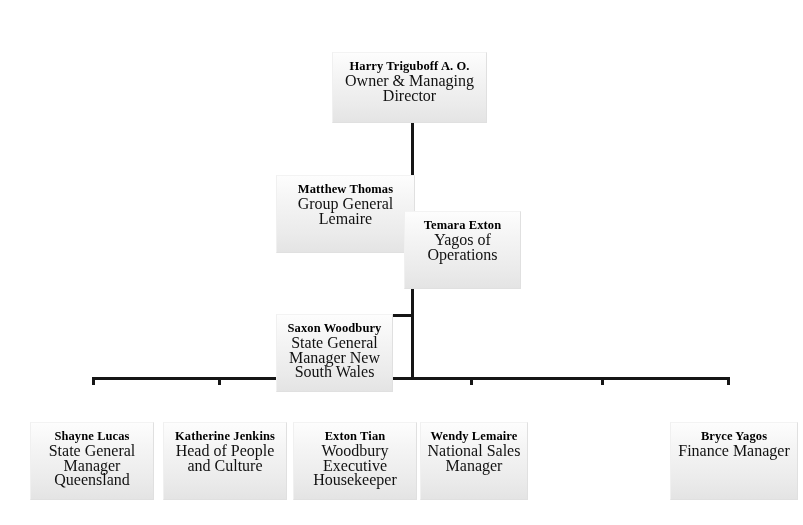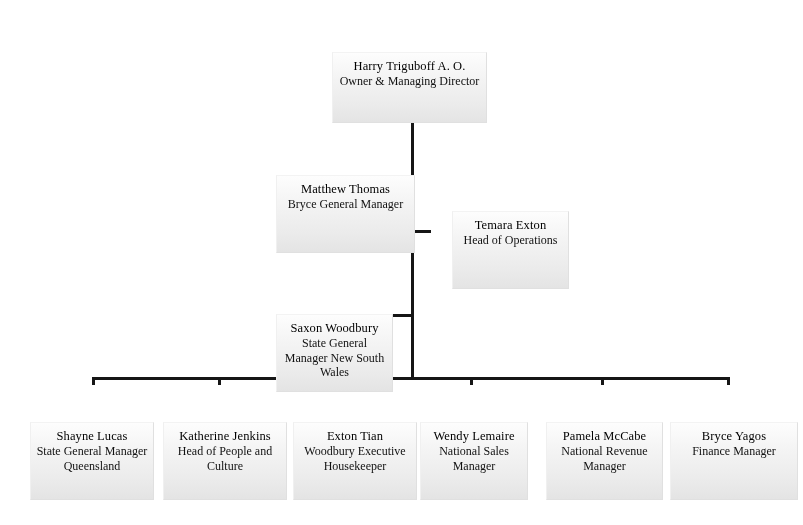--- a/index.html
+++ b/index.html
@@ -23,30 +23,30 @@
     background: linear-gradient(to bottom, #fdfdfd 0%, #f4f4f4 35%, #ebebeb 75%, #e4e4e4 100%);
     border: 1px solid #e0e0e0;
     border-top-color: #f3f3f3;
     border-left-color: #f0f0f0;
     text-align: center;
     padding-top: 6px;
     overflow: hidden;
   }
   .node .nm {
     display: block;
-    font-weight: normal;
+    font-weight: bold;
     font-size: 12.5px;
     color: #000000;
     line-height: 15px;
     letter-spacing: 0.1px;
   }
   .node .ttl {
     display: block;
     font-weight: normal;
-    font-size: 12px;
+    font-size: 16px;
     color: #111111;
     line-height: 14.5px;
     padding: 0 3px;
   }
   
   .vline {
     position: absolute;
     background: #161616;
     width: 3px;
   }
@@ -84,26 +84,26 @@
   <div class="stub" style="left:601px; top:377px;"></div>
   <div class="stub" style="left:727px; top:377px;"></div>
 
   <div class="node" style="left:332px; top:52px; width:155px; height:71px;">
     <span class="nm">Harry Triguboff A. O.</span>
     <span class="ttl">Owner &amp; Managing Director</span>
   </div>
 
   <div class="node" style="left:276px; top:175px; width:139px; height:78px;">
     <span class="nm">Matthew Thomas</span>
-    <span class="ttl">Bryce General Manager</span>
+    <span class="ttl">Group General Lemaire</span>
   </div>
 
-  <div class="node" style="left:452px; top:211px; width:117px; height:78px;">
+  <div class="node" style="left:404px; top:211px; width:117px; height:78px;">
     <span class="nm">Temara Exton</span>
-    <span class="ttl">Head of Operations</span>
+    <span class="ttl">Yagos of Operations</span>
   </div>
 
   <div class="node" style="left:276px; top:294px; width:117px; height:78px;margin-top:20px;">
     <span class="nm">Saxon Woodbury</span>
     <span class="ttl">State General Manager New South Wales</span>
   </div>
 
   <div class="node" style="left:163px; top:422px; width:124px; height:78px;">
     <span class="nm">Katherine Jenkins</span>
     <span class="ttl">Head of People and Culture</span>
@@ -117,23 +117,19 @@
   <div class="node" style="left:293px; top:422px; width:124px; height:78px;">
     <span class="nm">Exton Tian</span>
     <span class="ttl">Woodbury Executive Housekeeper</span>
   </div>
 
   <div class="node" style="left:420px; top:422px; width:108px; height:78px;">
     <span class="nm">Wendy Lemaire</span>
     <span class="ttl">National Sales Manager</span>
   </div>
 
-  <div class="node" style="left:546px; top:422px; width:117px; height:78px;">
-    <span class="nm">Pamela McCabe</span>
-    <span class="ttl">National Revenue Manager</span>
-  </div>
 
   <div class="node" style="left:670px; top:422px; width:128px; height:78px;">
     <span class="nm">Bryce Yagos</span>
     <span class="ttl">Finance Manager</span>
   </div>
 
 </div>
 
 </body></html>

